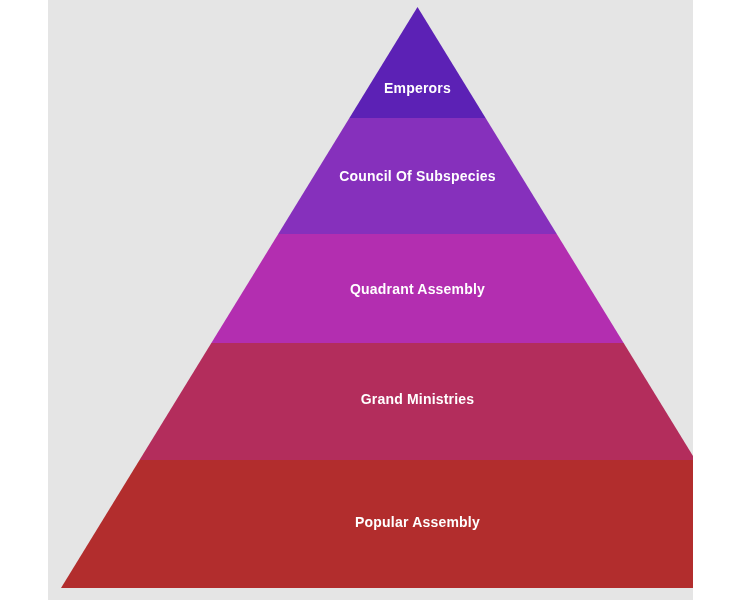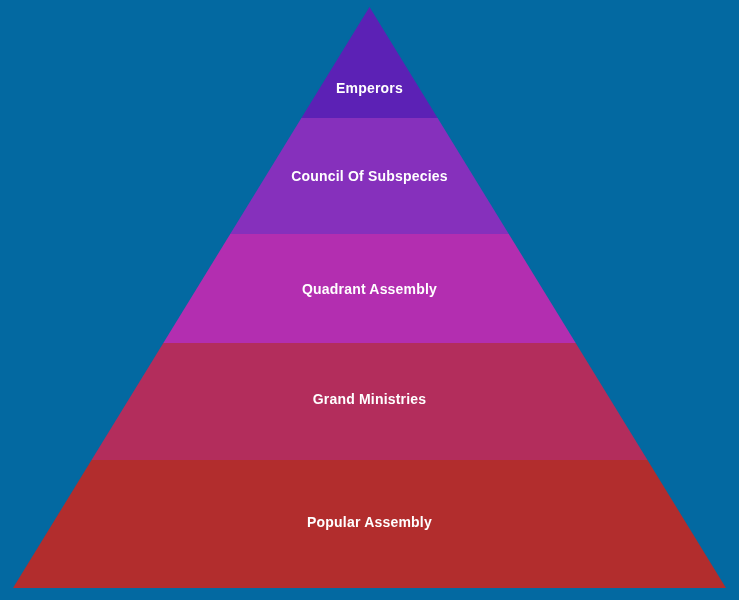--- a/index.html
+++ b/index.html
@@ -3,24 +3,25 @@
 <meta charset="utf-8">
 <style>
   html, body {
     margin: 0;
     padding: 0;
     background: #ffffff;
     font-family: "Liberation Sans", sans-serif;
   }
   .page {
     position: relative;
-    width: 739px;
+    width: 645px;
     height: 600px;
-    background: #0369a1;
+    background: #e5e5e5;
     overflow: hidden;
+    margin-left: 48px;
   }
   .chart-canvas {
     position: absolute;
     inset: 0;
   }
   .chart-canvas svg {
     display: block;
   }
   .slice-label {
     font-family: "Liberation Sans", sans-serif;

